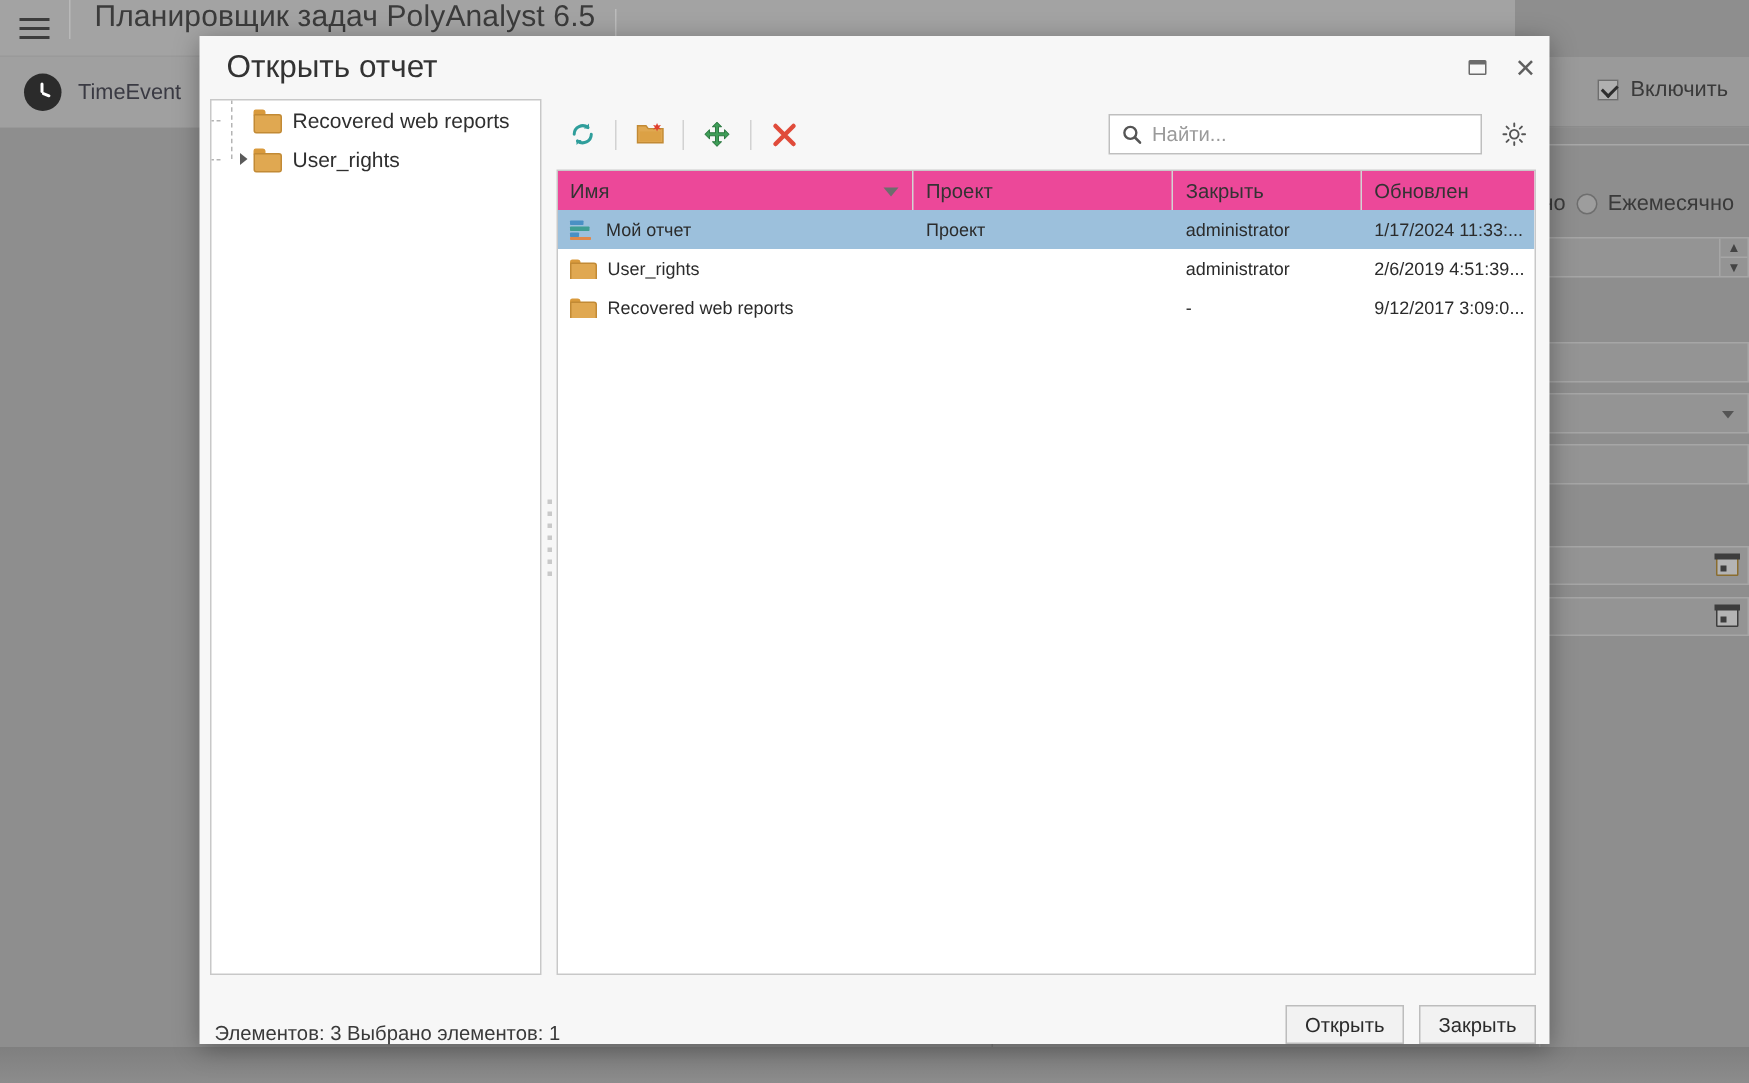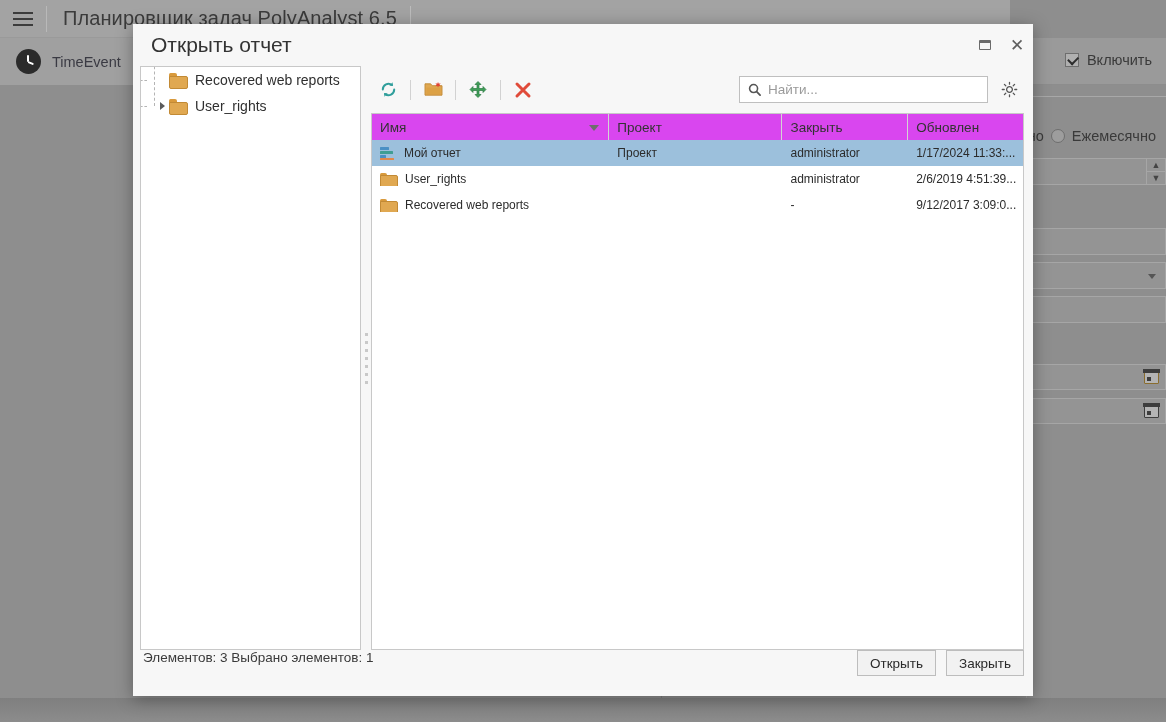--- a/index.html
+++ b/index.html
@@ -8,21 +8,21 @@
     overflow: hidden;
     font-family: "Liberation Sans", "DejaVu Sans", sans-serif;
   }
   body { position: relative; background: #8e8e8e; }
 
   
   .bg-app { position: absolute; inset: 0; background: #8e8e8e; }
   .bg-titlebar {
     position: absolute; left: 0; top: 0; width: 1010px; height: 38px;
     background: #a3a3a3; border-bottom: 1px solid #9a9a9a;
-    display: flex; align-items: center;
+    display: flex; align-items: flex-start;
   }
   .bg-hamburger {
     width: 46px; height: 38px; display: flex; flex-direction: column;
     align-items: center; justify-content: center; gap: 4px;
   }
   .bg-hamburger i { display: block; width: 20px; height: 2px; background: #3c3c3c; }
   .bg-title-sep { width: 1px; height: 26px; background: #b9b9b9; }
   .bg-app-title {
     font-size: 20px; color: #3b3b3b; padding-left: 16px;
     white-space: nowrap; letter-spacing: .1px;
@@ -236,21 +236,21 @@
   .gear-btn {
     width: 30px; height: 30px; display: flex; align-items: center;
     justify-content: center; margin-left: 6px; flex: none;
   }
 
   
   .table-wrap {
     flex: 1; border: 1px solid #c8c8c8; background: #fff;
     display: flex; flex-direction: column; min-height: 0; overflow: hidden;
   }
-  .thead { display: flex; height: 26px; background: #d946ef; flex: none; }
+  .thead { display: flex; height: 26px; background: #ec4899; flex: none; }
   .th {
     font-size: 13.5px; color: #333; display: flex; align-items: center;
     padding: 0 8px; border-right: 1px solid #d3d3d3; position: relative;
     white-space: nowrap; overflow: hidden;
   }
   .th:last-child { border-right: 0; }
   .sort-tri {
     position: absolute; right: 9px; top: 50%; margin-top: -2px;
     width: 0; height: 0; border-left: 5px solid transparent;
     border-right: 5px solid transparent; border-top: 6px solid #6d6d6d;
@@ -277,21 +277,21 @@
     content: ""; position: absolute; left: 0; top: 0; width: 7px; height: 3px;
     background: #d99a3c; border-radius: 1.5px 2px 0 0;
   }
   .row-folder::after {
     content: ""; position: absolute; left: 0; top: 2px; width: 16px; height: 11px;
     background: #e0a851; border: 1px solid #c28a35; border-radius: 1px 2px 2px 2px;
   }
 
   
   .dlg-footer {
-    height: 46px; flex: none; display: flex; align-items: flex-start;
+    height: 46px; flex: none; display: flex; align-items: flex-end;
     padding: 0 9px 0 10px; gap: 10px;
   }
   .status-text { font-size: 13.5px; color: #3a3a3a; flex: 1; white-space: nowrap; }
   .dlg-btn {
     min-width: 70px; height: 26px; background: #f2f2f2;
     border: 1px solid #bdbdbd; font-size: 13.5px; color: #2b2b2b;
     font-family: inherit; padding: 0 12px; cursor: pointer;
   }
 </style>
 </head>

